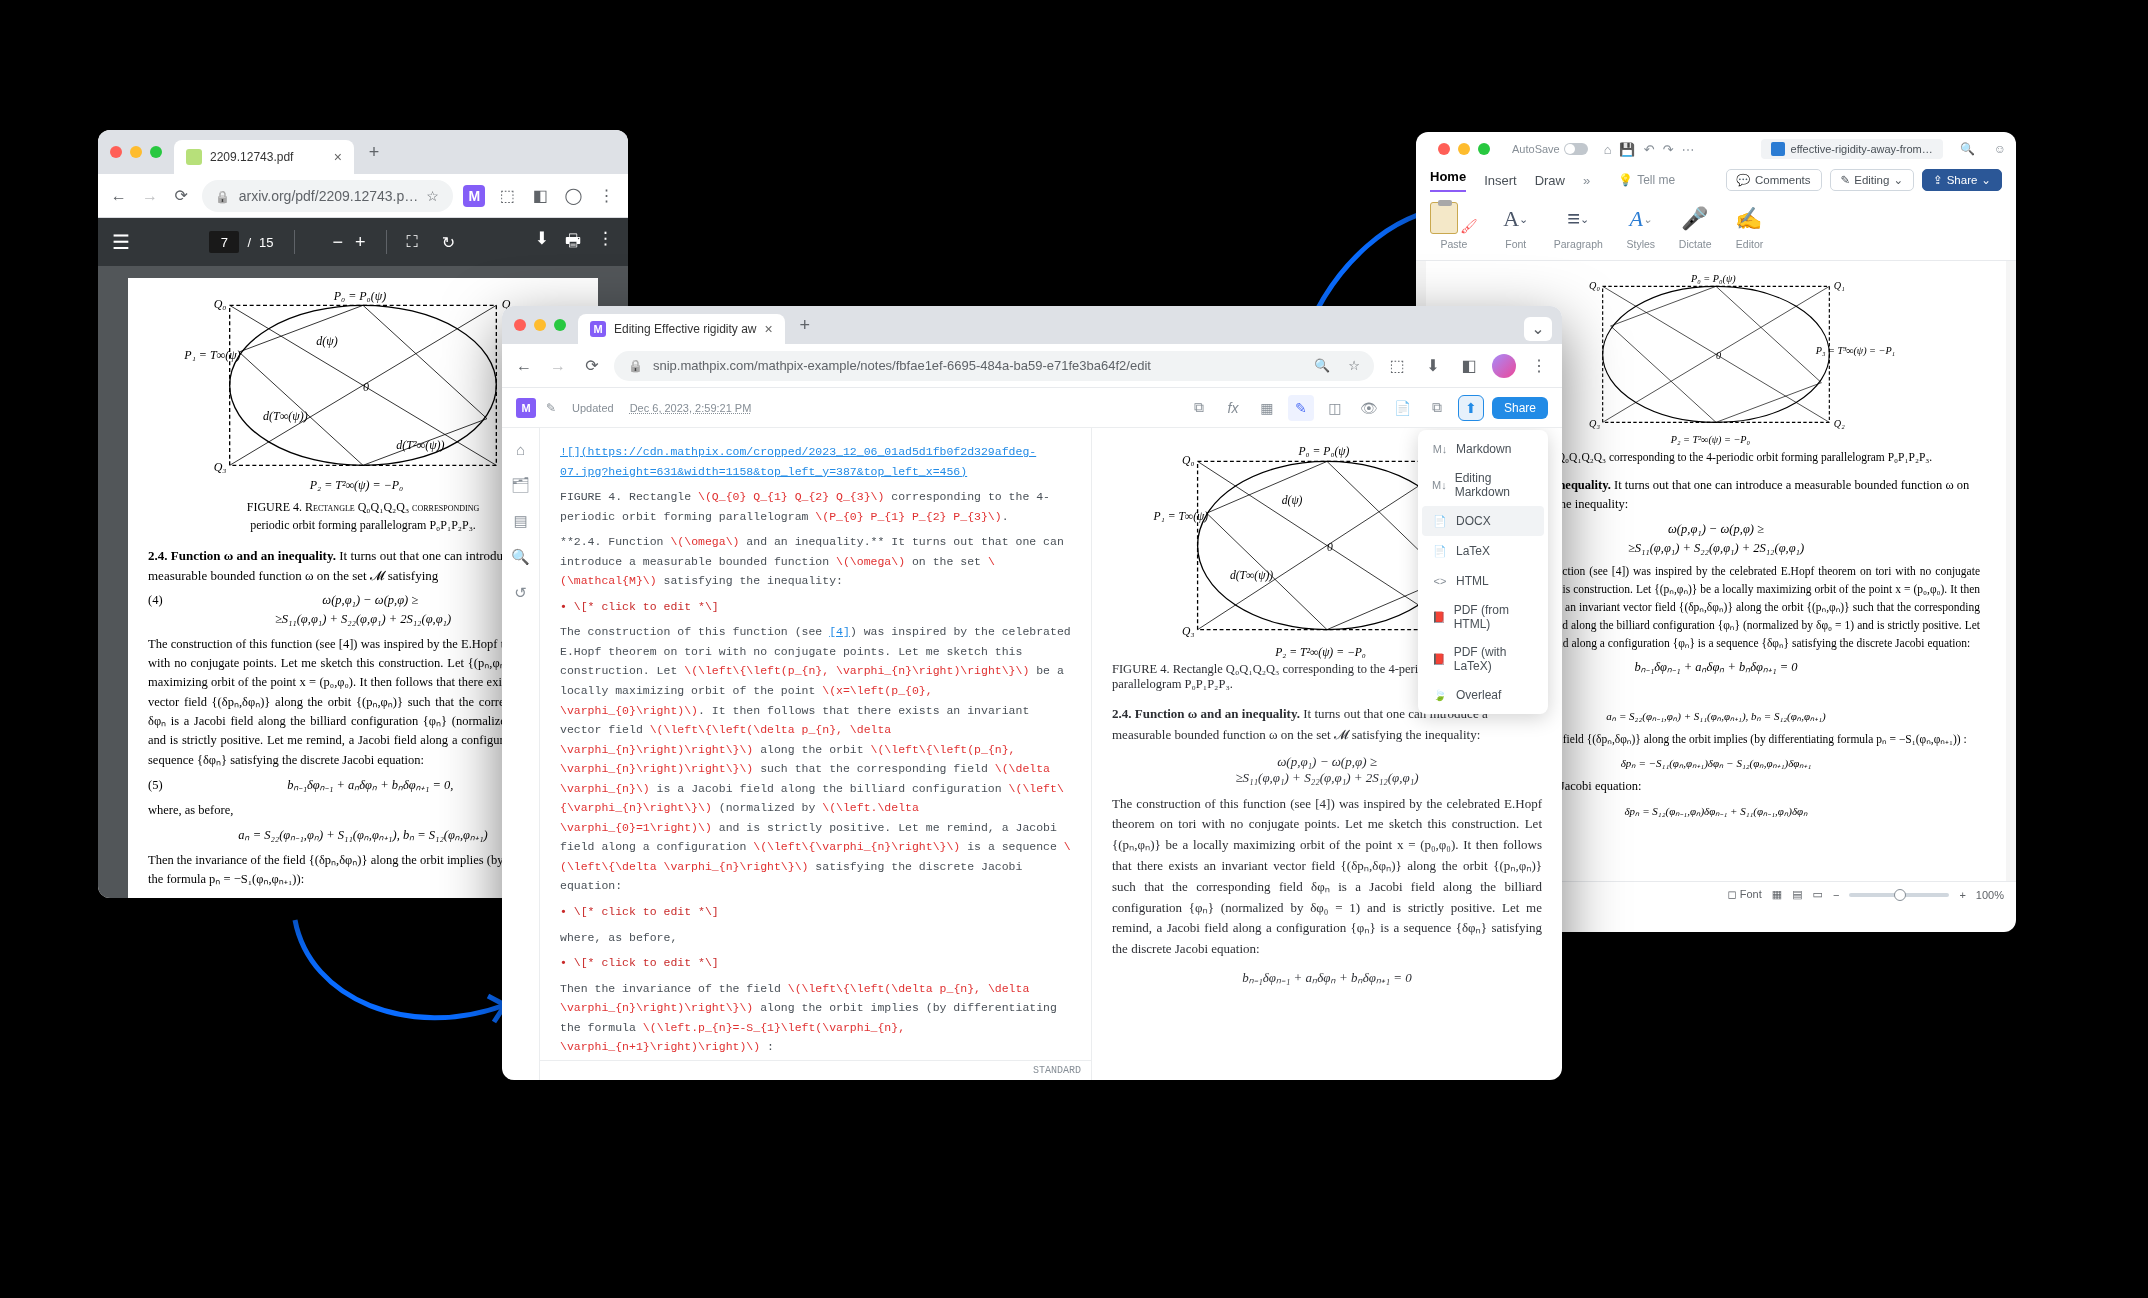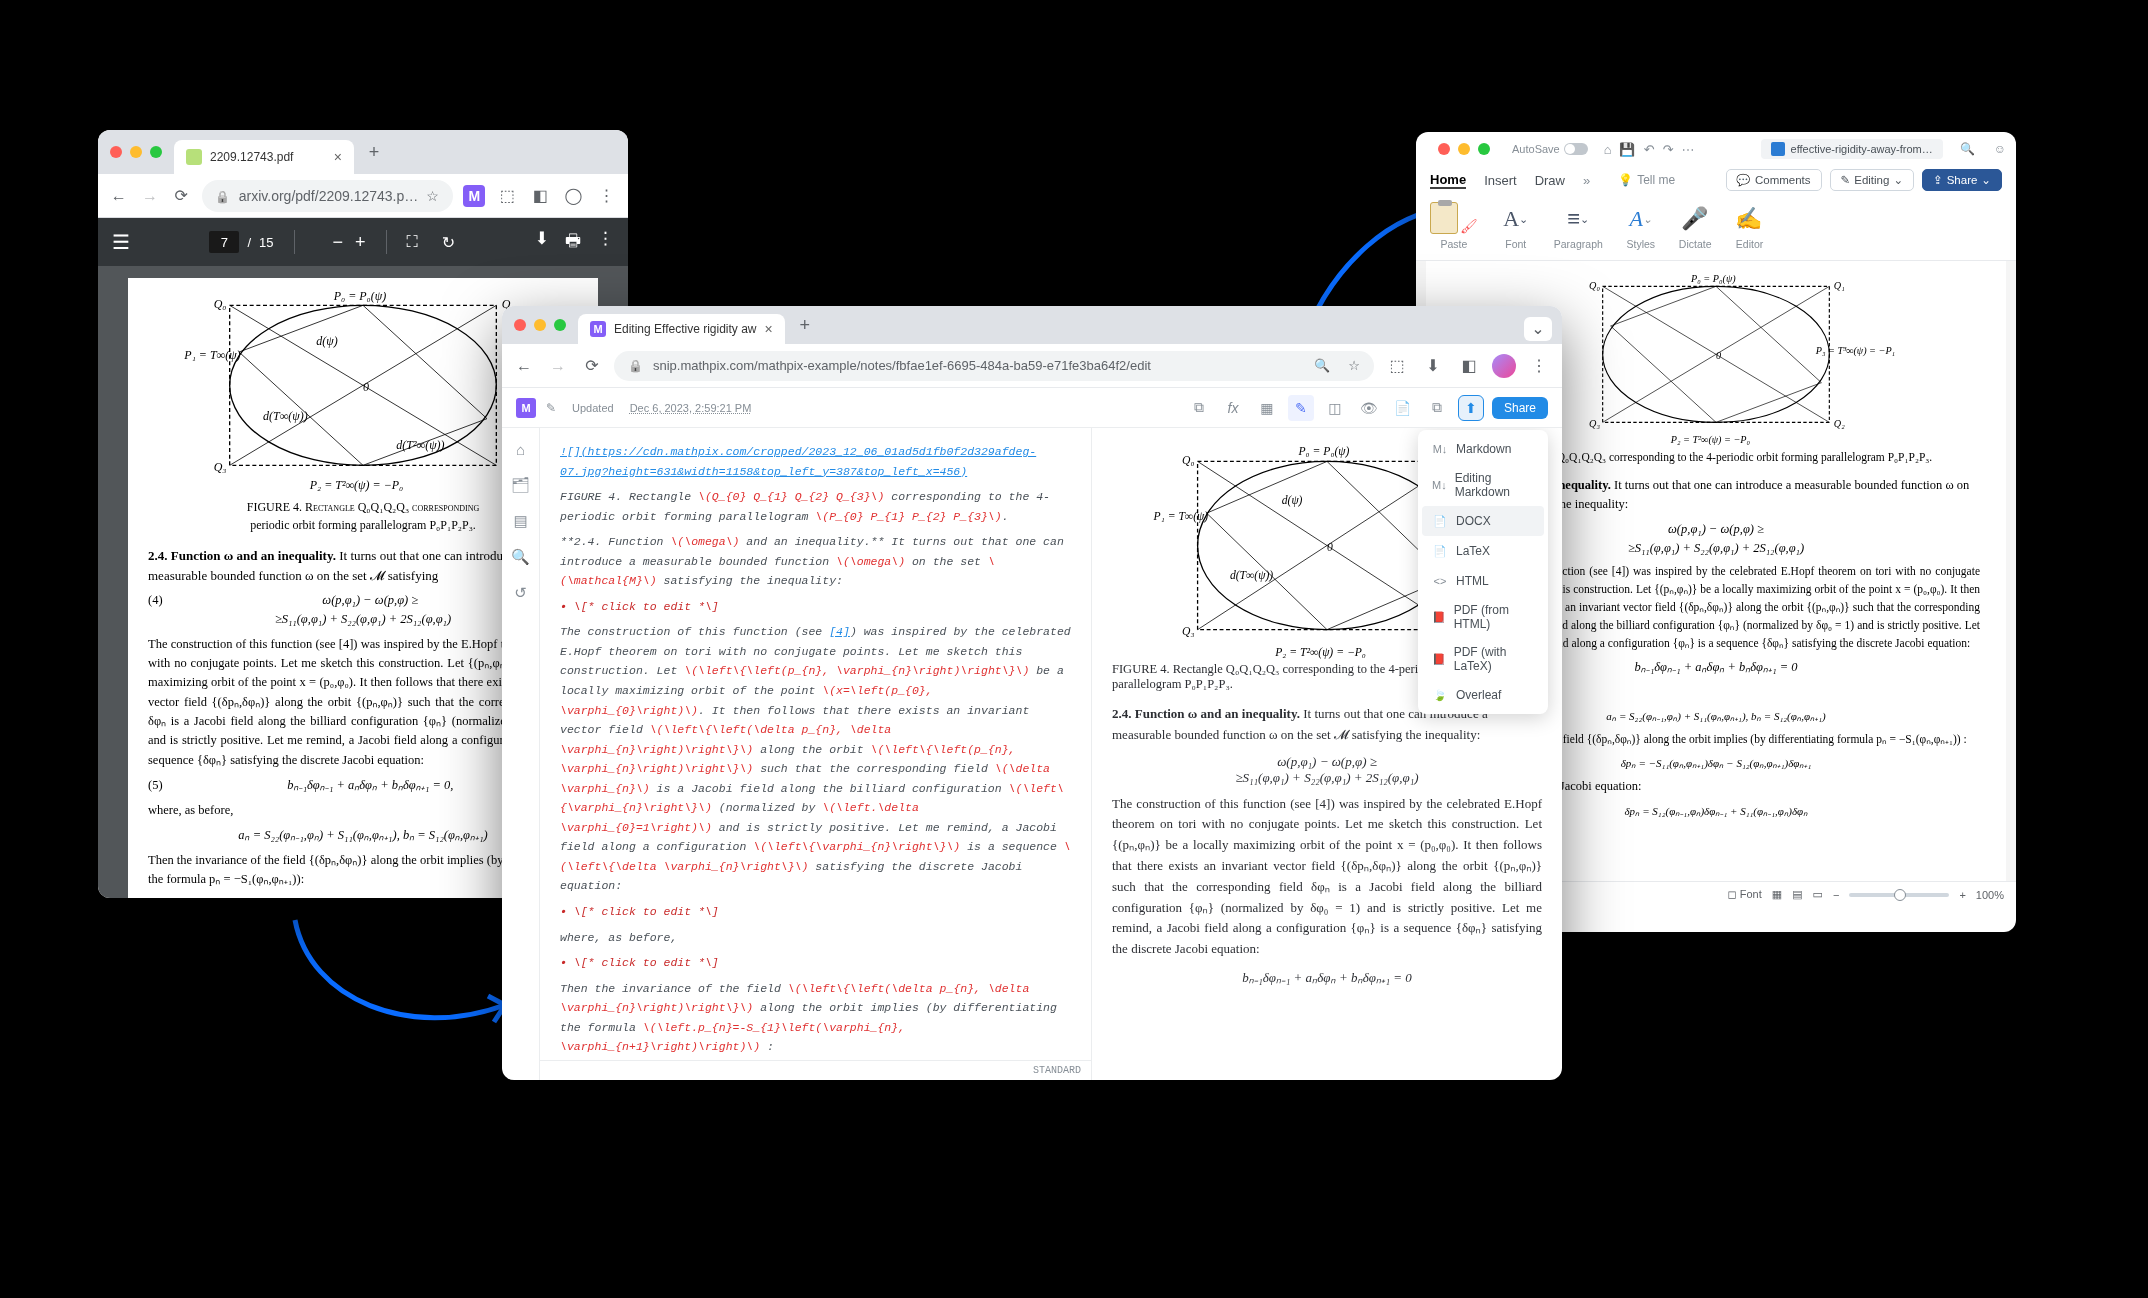--- a/index.html
+++ b/index.html
@@ -78,21 +78,21 @@
 
 .snip-body { display:flex;height:652px; }
 .snip-leftbar { width:38px;border-right:1px solid #ebedef;display:flex;flex-direction:column;align-items:center;padding-top:10px;gap:14px; }
 .snip-licon { width:22px;height:22px;display:flex;align-items:center;justify-content:center;color:#868e96;font-size:15px; }
 
 .snip-editor { flex:1;padding:14px 20px;font-family:'Courier New',monospace;font-size:11.5px;line-height:1.7;color:#495057;overflow:hidden;border-right:1px solid #ebedef;position:relative; }
 .snip-link { color:#228be6;text-decoration:underline; }
 .snip-latex { color:#e03131; }
 .snip-click-edit { color:#c92a2a; }
 .snip-bullet::before { content:"• ";color:#c92a2a;font-weight:bold; }
-.snip-editor p { margin-bottom:6px;font-style:italic; }
+.snip-editor p { margin-bottom:6px; }
 .snip-status-bar { position:absolute;bottom:0;left:0;right:0;height:20px;display:flex;align-items:center;justify-content:flex-end;padding:0 10px;font-size:10px;color:#868e96;border-top:1px solid #ebedef;background:#fff; }
 
 .snip-preview { width:470px;padding:14px 20px;font-size:13px;color:#2c2e33;overflow:hidden;font-family:'Times New Roman',serif;position:relative; }
 .snip-preview .fig-diagram { height:220px; }
 .snip-prev-caption { font-size:12.5px;margin-bottom:12px; }
 .snip-sec-title { font-weight:700;margin-bottom:6px; }
 .snip-prev-text { line-height:1.6;text-align:justify; }
 .snip-prev-eq { text-align:center;font-style:italic;margin:8px 0; }
 
 .export-dropdown { position:absolute;right:14px;top:2px;width:130px;background:#fff;border-radius:8px;box-shadow:0 4px 20px rgba(0,0,0,0.18);padding:4px;z-index:50; }
@@ -104,21 +104,21 @@
 #win-word { left: 1416px; top: 132px; width: 600px; height: 800px; background:#fff; }
 .word-titlebar { display:flex;align-items:center;height:34px;padding:0 10px;gap:10px;font-size:12px;color:#495057; }
 .word-autosave { display:flex;align-items:center;gap:4px;font-size:11px;color:#868e96; }
 .toggle-off { width:24px;height:12px;background:#c1c7cd;border-radius:6px;position:relative; }
 .toggle-off::after { content:"";position:absolute;width:10px;height:10px;background:#fff;border-radius:50%;left:1px;top:1px; }
 .word-qat { display:flex;gap:8px;color:#868e96;font-size:13px;margin-left:6px; }
 .word-doc-chip { display:flex;align-items:center;gap:6px;background:#f1f3f5;padding:3px 10px;border-radius:4px;font-size:11px;margin-left:auto;justify-content:space-between; }
 .word-doc-icon { width:14px;height:14px;background:#2b7cd3;border-radius:2px; }
 
 .word-menubar { display:flex;gap:18px;padding:0 14px;height:28px;align-items:center;font-size:13px;color:#495057; }
-.word-menu-item.active { color:#000;font-weight:600;border-bottom:2px solid #404040;padding-bottom:0; }
+.word-menu-item.active { color:#000;font-weight:600;border-bottom:2px solid #8b5cf6;padding-bottom:6px; }
 .word-tellme { display:flex;align-items:center;gap:4px;color:#868e96;font-size:12px;margin-left:10px; }
 .word-right-btns { margin-left:auto;display:flex;gap:8px;align-items:center; }
 .word-btn { display:flex;align-items:center;gap:4px;padding:3px 10px;border:1px solid #d0d7de;border-radius:5px;font-size:11.5px;color:#495057; }
 .word-btn.share { background:#2b5797;color:#fff;border-color:#2b5797; }
 
 .word-ribbon { display:flex;gap:22px;padding:8px 14px 10px;border-bottom:1px solid #e8eaed;align-items:flex-end; }
 .ribbon-group { display:flex;flex-direction:column;align-items:center;gap:4px; }
 .ribbon-label { font-size:10.5px;color:#868e96; }
 .ribbon-icon { width:32px;height:30px;display:flex;align-items:center;justify-content:center;font-size:22px;color:#4a5568; }
 .ribbon-paste { display:flex;gap:2px; }

